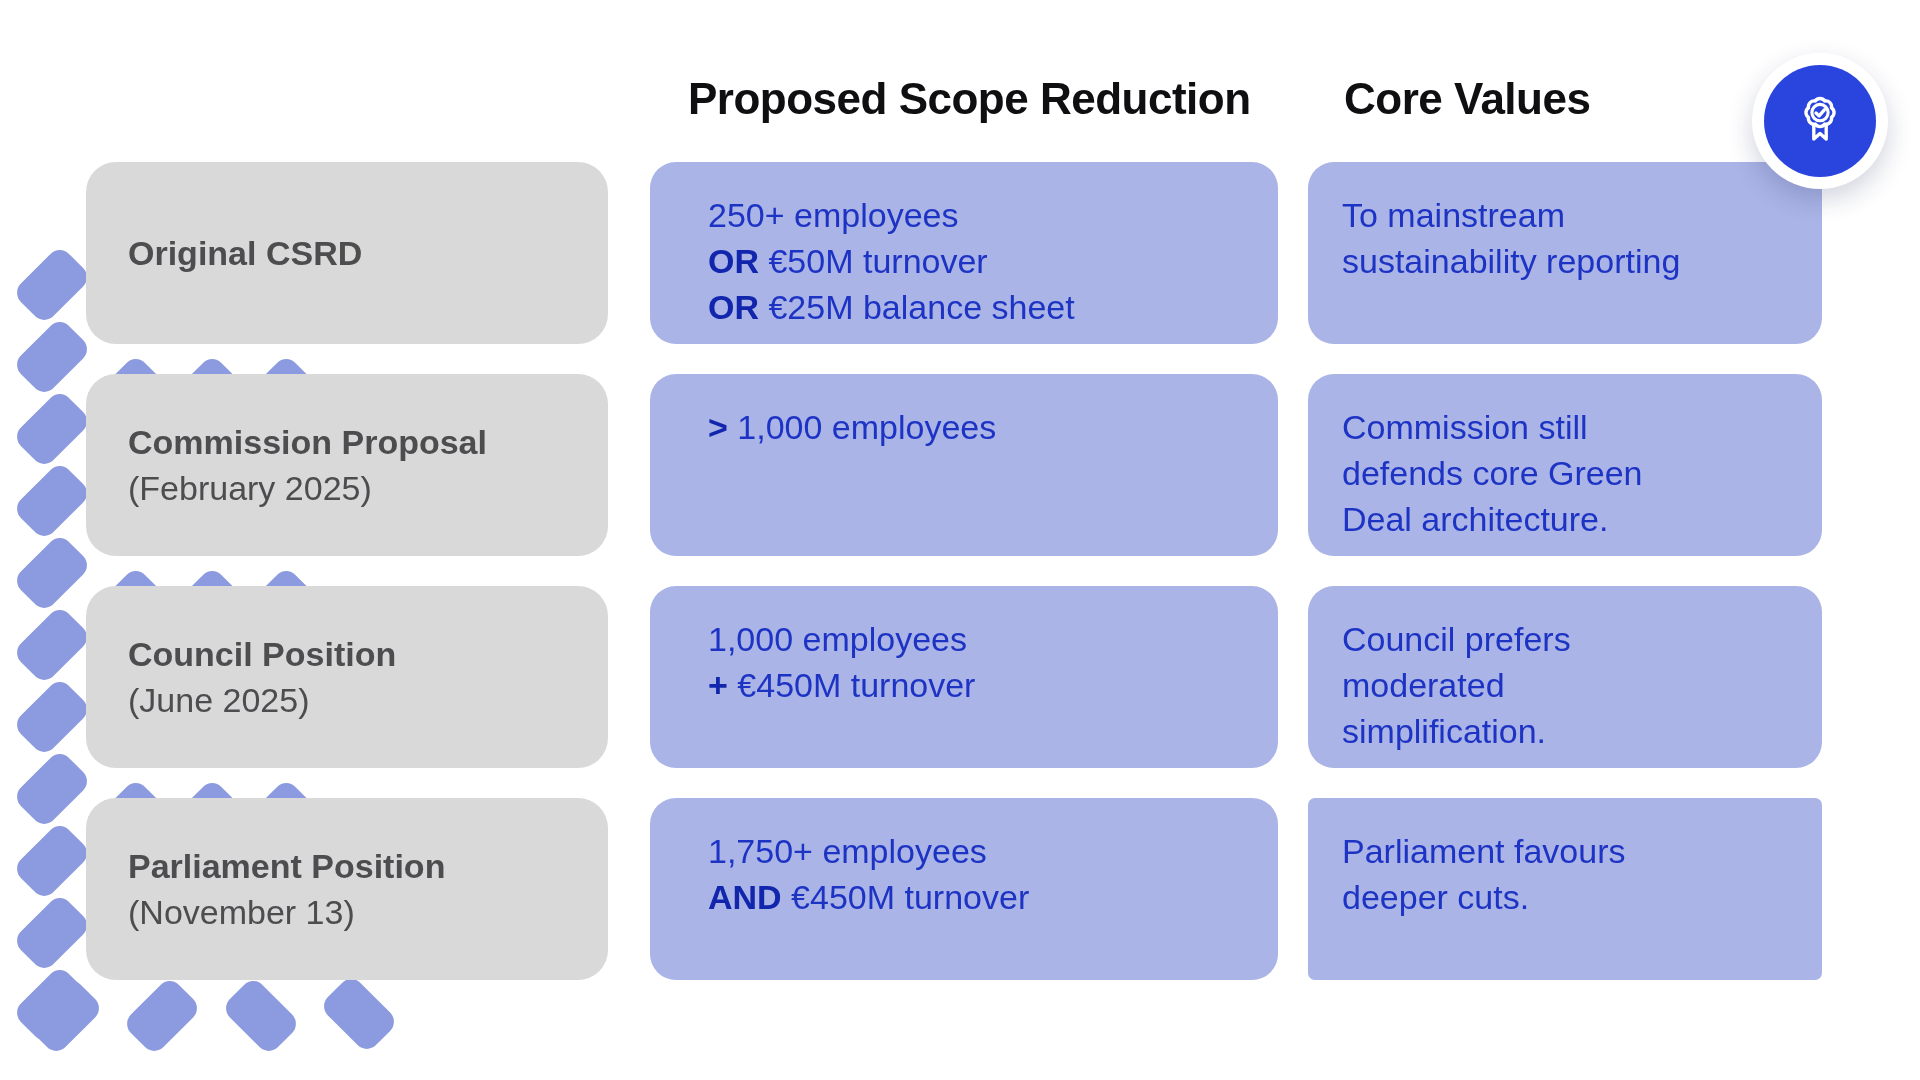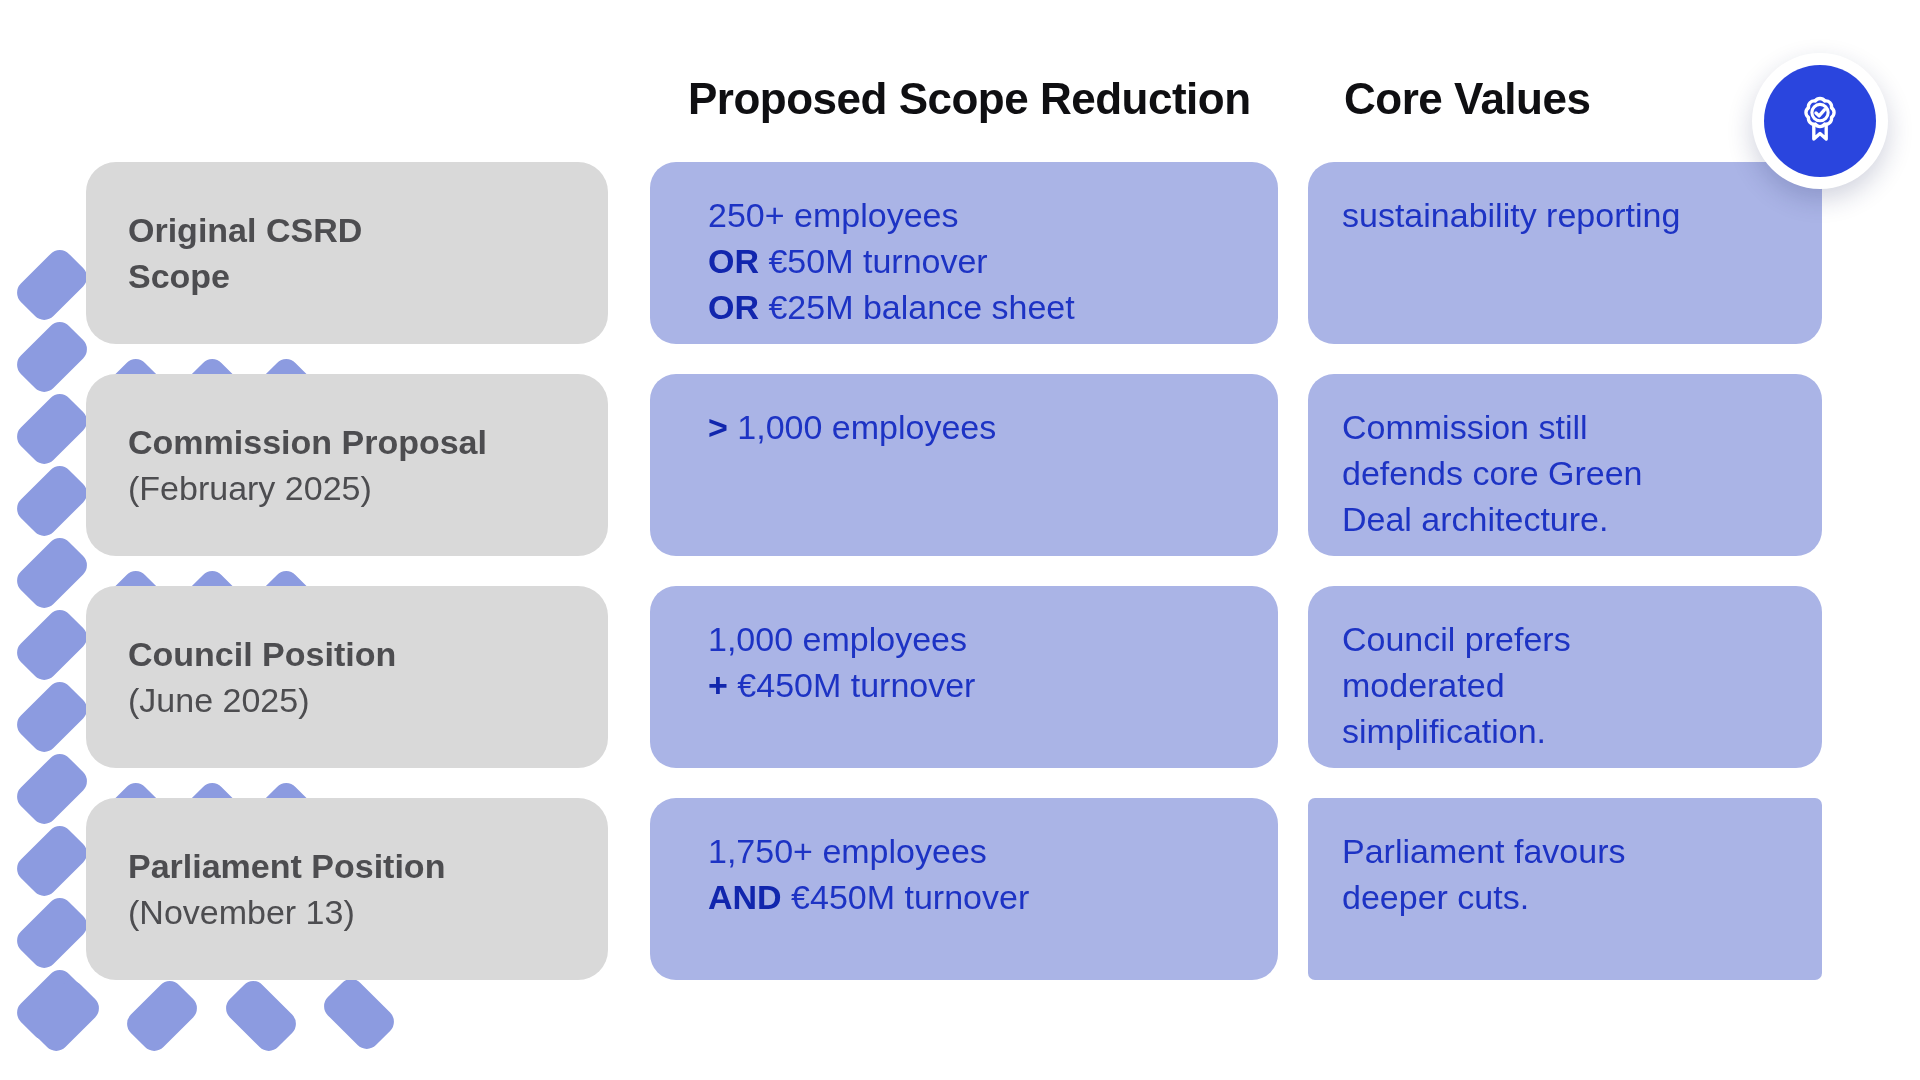--- a/index.html
+++ b/index.html
@@ -102,28 +102,28 @@
                    A4.45,4.45 0 0 1 15.1,15.3 A4.45,4.45 0 0 1 20.3,10.1 Z" fill="#2a45de" stroke="#ffffff" stroke-width="2.6" stroke-linejoin="round"></path>
           <circle cx="24" cy="19" r="6.3" stroke="#ffffff" stroke-width="2.4" fill="none"></circle>
           <path d="M20.9,19.3 L23.3,21.6 L27.4,16.9" stroke="#ffffff" stroke-width="2.6" fill="none" stroke-linecap="round" stroke-linejoin="round"></path>
         </svg>
       </span>
     </div>
   </div>
 
   <div class="stage-box" style="top:162px;">
     <div class="stage-l1">Original CSRD</div>
-    <div class="stage-l2 bold-line">Scope</div>
   </div>
   <div class="blue-box scope-box" style="top:162px;">
     <div class="line"><b class="pfx"></b><span>250+ employees</span></div>
     <div class="line"><b class="pfx">OR </b><span>€50M turnover</span></div>
     <div class="line"><b class="pfx">OR </b><span>€25M balance sheet</span></div>
   </div>
   <div class="blue-box core-box" style="top:162px;">
+    <div class="line">To mainstream</div>
     <div class="line">sustainability reporting</div>
   </div>
 
   <div class="stage-box" style="top:374px;">
     <div class="stage-l1">Commission Proposal</div>
     <div class="stage-l2">(February 2025)</div>
   </div>
   <div class="blue-box scope-box" style="top:374px;">
     <div class="line"><b class="pfx">&gt; </b><span>1,000 employees</span></div>
   </div>

